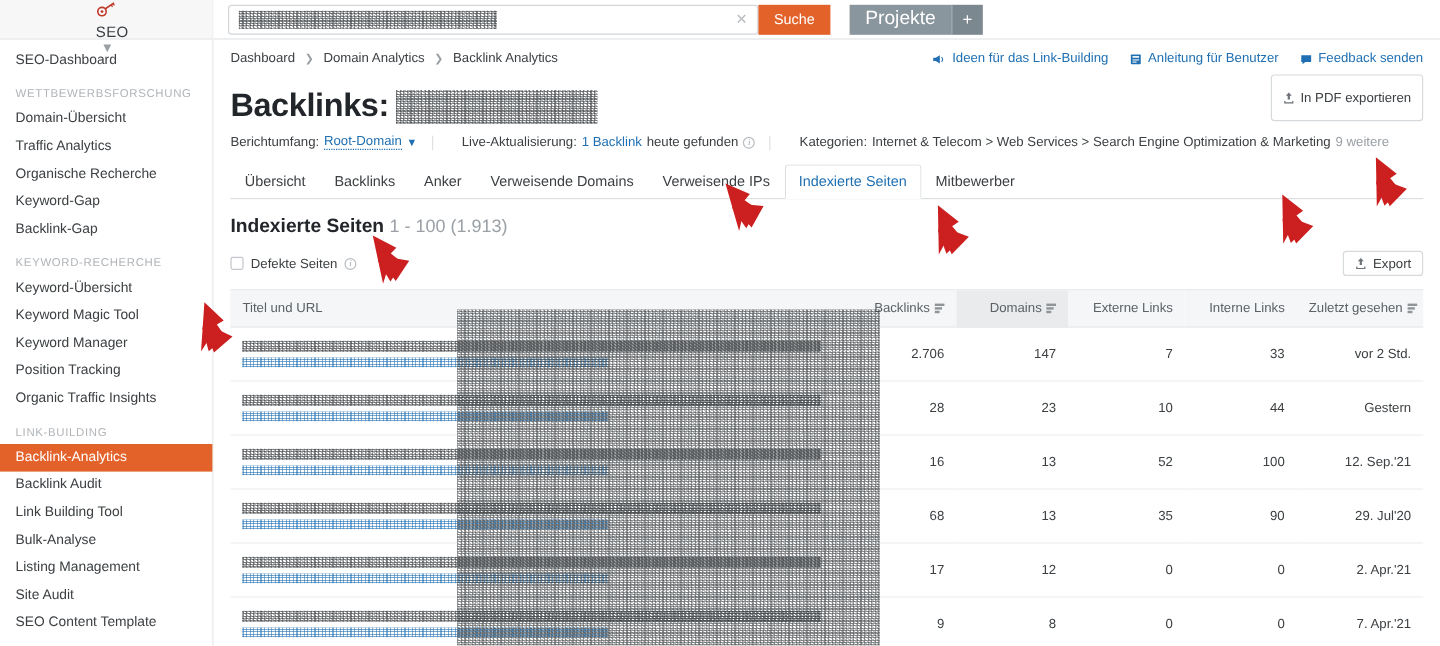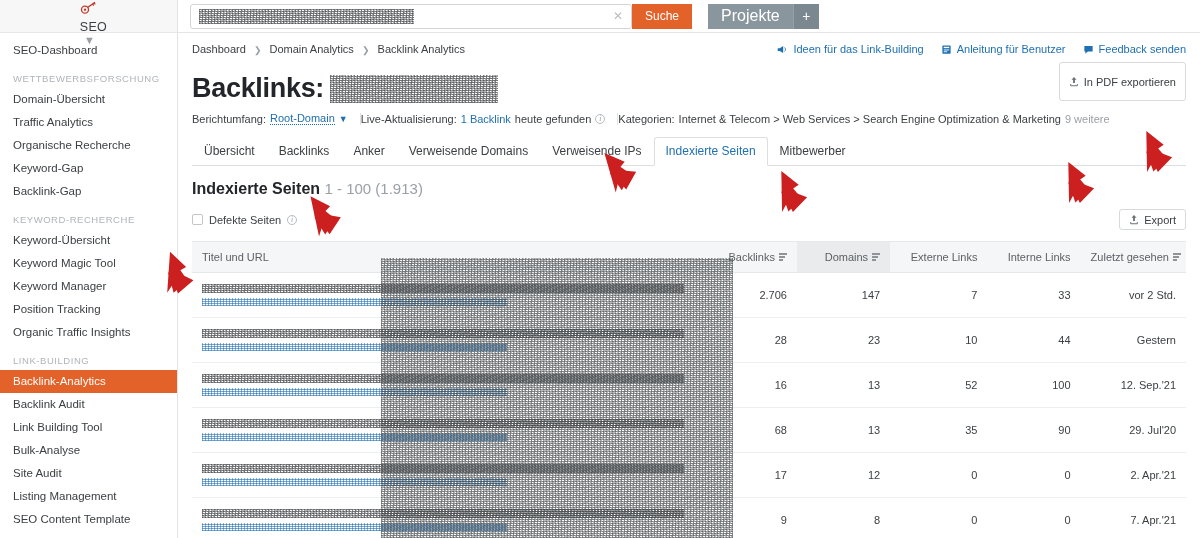--- a/index.html
+++ b/index.html
@@ -123,21 +123,21 @@
 
   .btn-pdf {
     margin-left:auto; margin-bottom: 2px;
     border:1px solid #d7dadd; background:#fff; border-radius:3px;
     height:39px; padding: 0 9px; font-size: 11px; color:#3c4043;
     display:flex;align-items:center;gap:5px;cursor:pointer;font-family:inherit;
   }
 
   .metarow { display:flex; align-items:center; margin-top: 9px; font-size: 11px; color:#3c4043;}
   .metaseg { display:flex; align-items:center; gap:4px; padding-right:12px;}
-  .metaseg + .metaseg { border-left:1px solid #dfe1e3; padding-left: 0;}
+  .metaseg + .metaseg { border-left:1px solid #dfe1e3; padding-left: 24px;}
   .lnk { color:#1f6fb2; cursor:pointer; }
   .lnk.dotted { border-bottom:1px dotted #1f6fb2;}
   .muted-lnk { color:#9aa0a6; cursor:pointer;}
   .i-circ {
     width:10px;height:10px;border-radius:50%;
     border:1px solid #b8bcc0; color:#9aa0a6;
     font-size:7.5px; font-style:italic;
     display:inline-flex;align-items:center;justify-content:center;
     font-family:"Liberation Serif", serif;
   }
@@ -244,22 +244,22 @@
           <div class="sb-item">Keyword-Übersicht</div>
           <div class="sb-item">Keyword Magic Tool</div>
           <div class="sb-item">Keyword Manager</div>
           <div class="sb-item">Position Tracking</div>
           <div class="sb-item">Organic Traffic Insights</div>
           <div class="sb-group-label">LINK-BUILDING</div>
           <div class="sb-item active">Backlink-Analytics</div>
           <div class="sb-item">Backlink Audit</div>
           <div class="sb-item">Link Building Tool</div>
           <div class="sb-item">Bulk-Analyse</div>
+          <div class="sb-item">Listing Management</div>
           <div class="sb-item">Site Audit</div>
-          <div class="sb-item">Listing Management</div>
           <div class="sb-item">SEO Content Template</div>
         </div>
 
     </div>
   </div>
 
   <div id="main">
 
     <div class="topbar">
       <div class="searchwrap">

